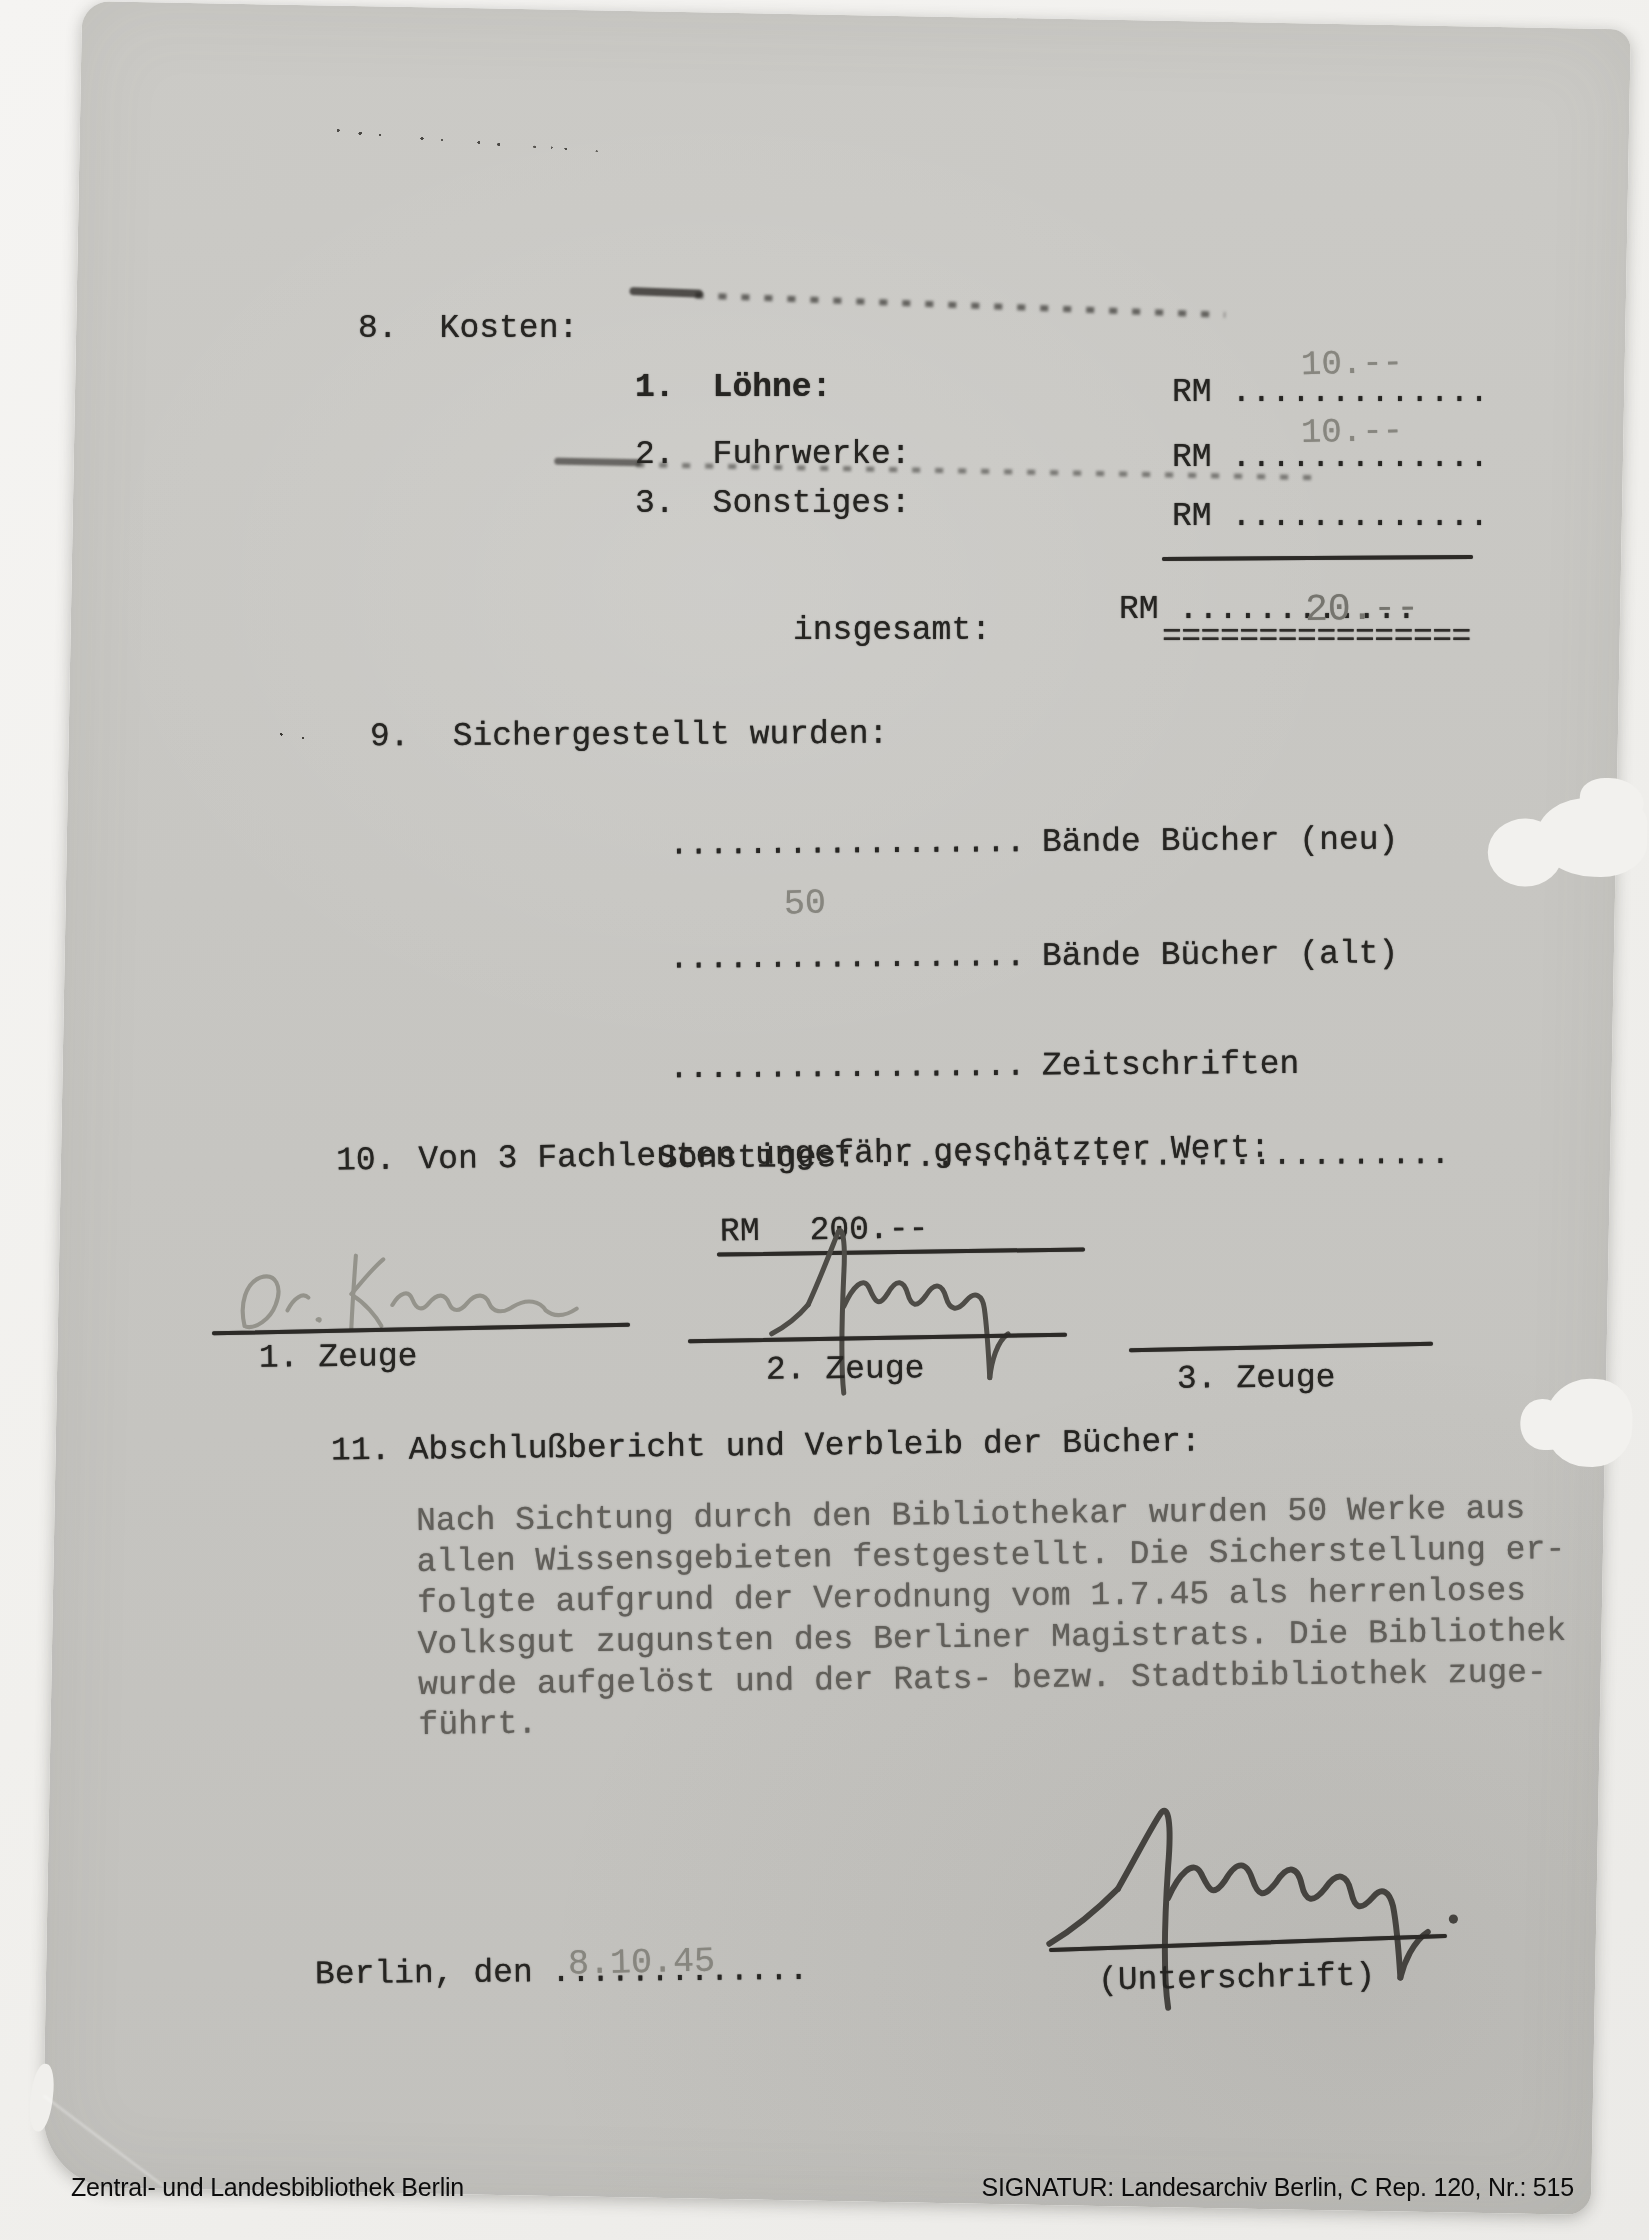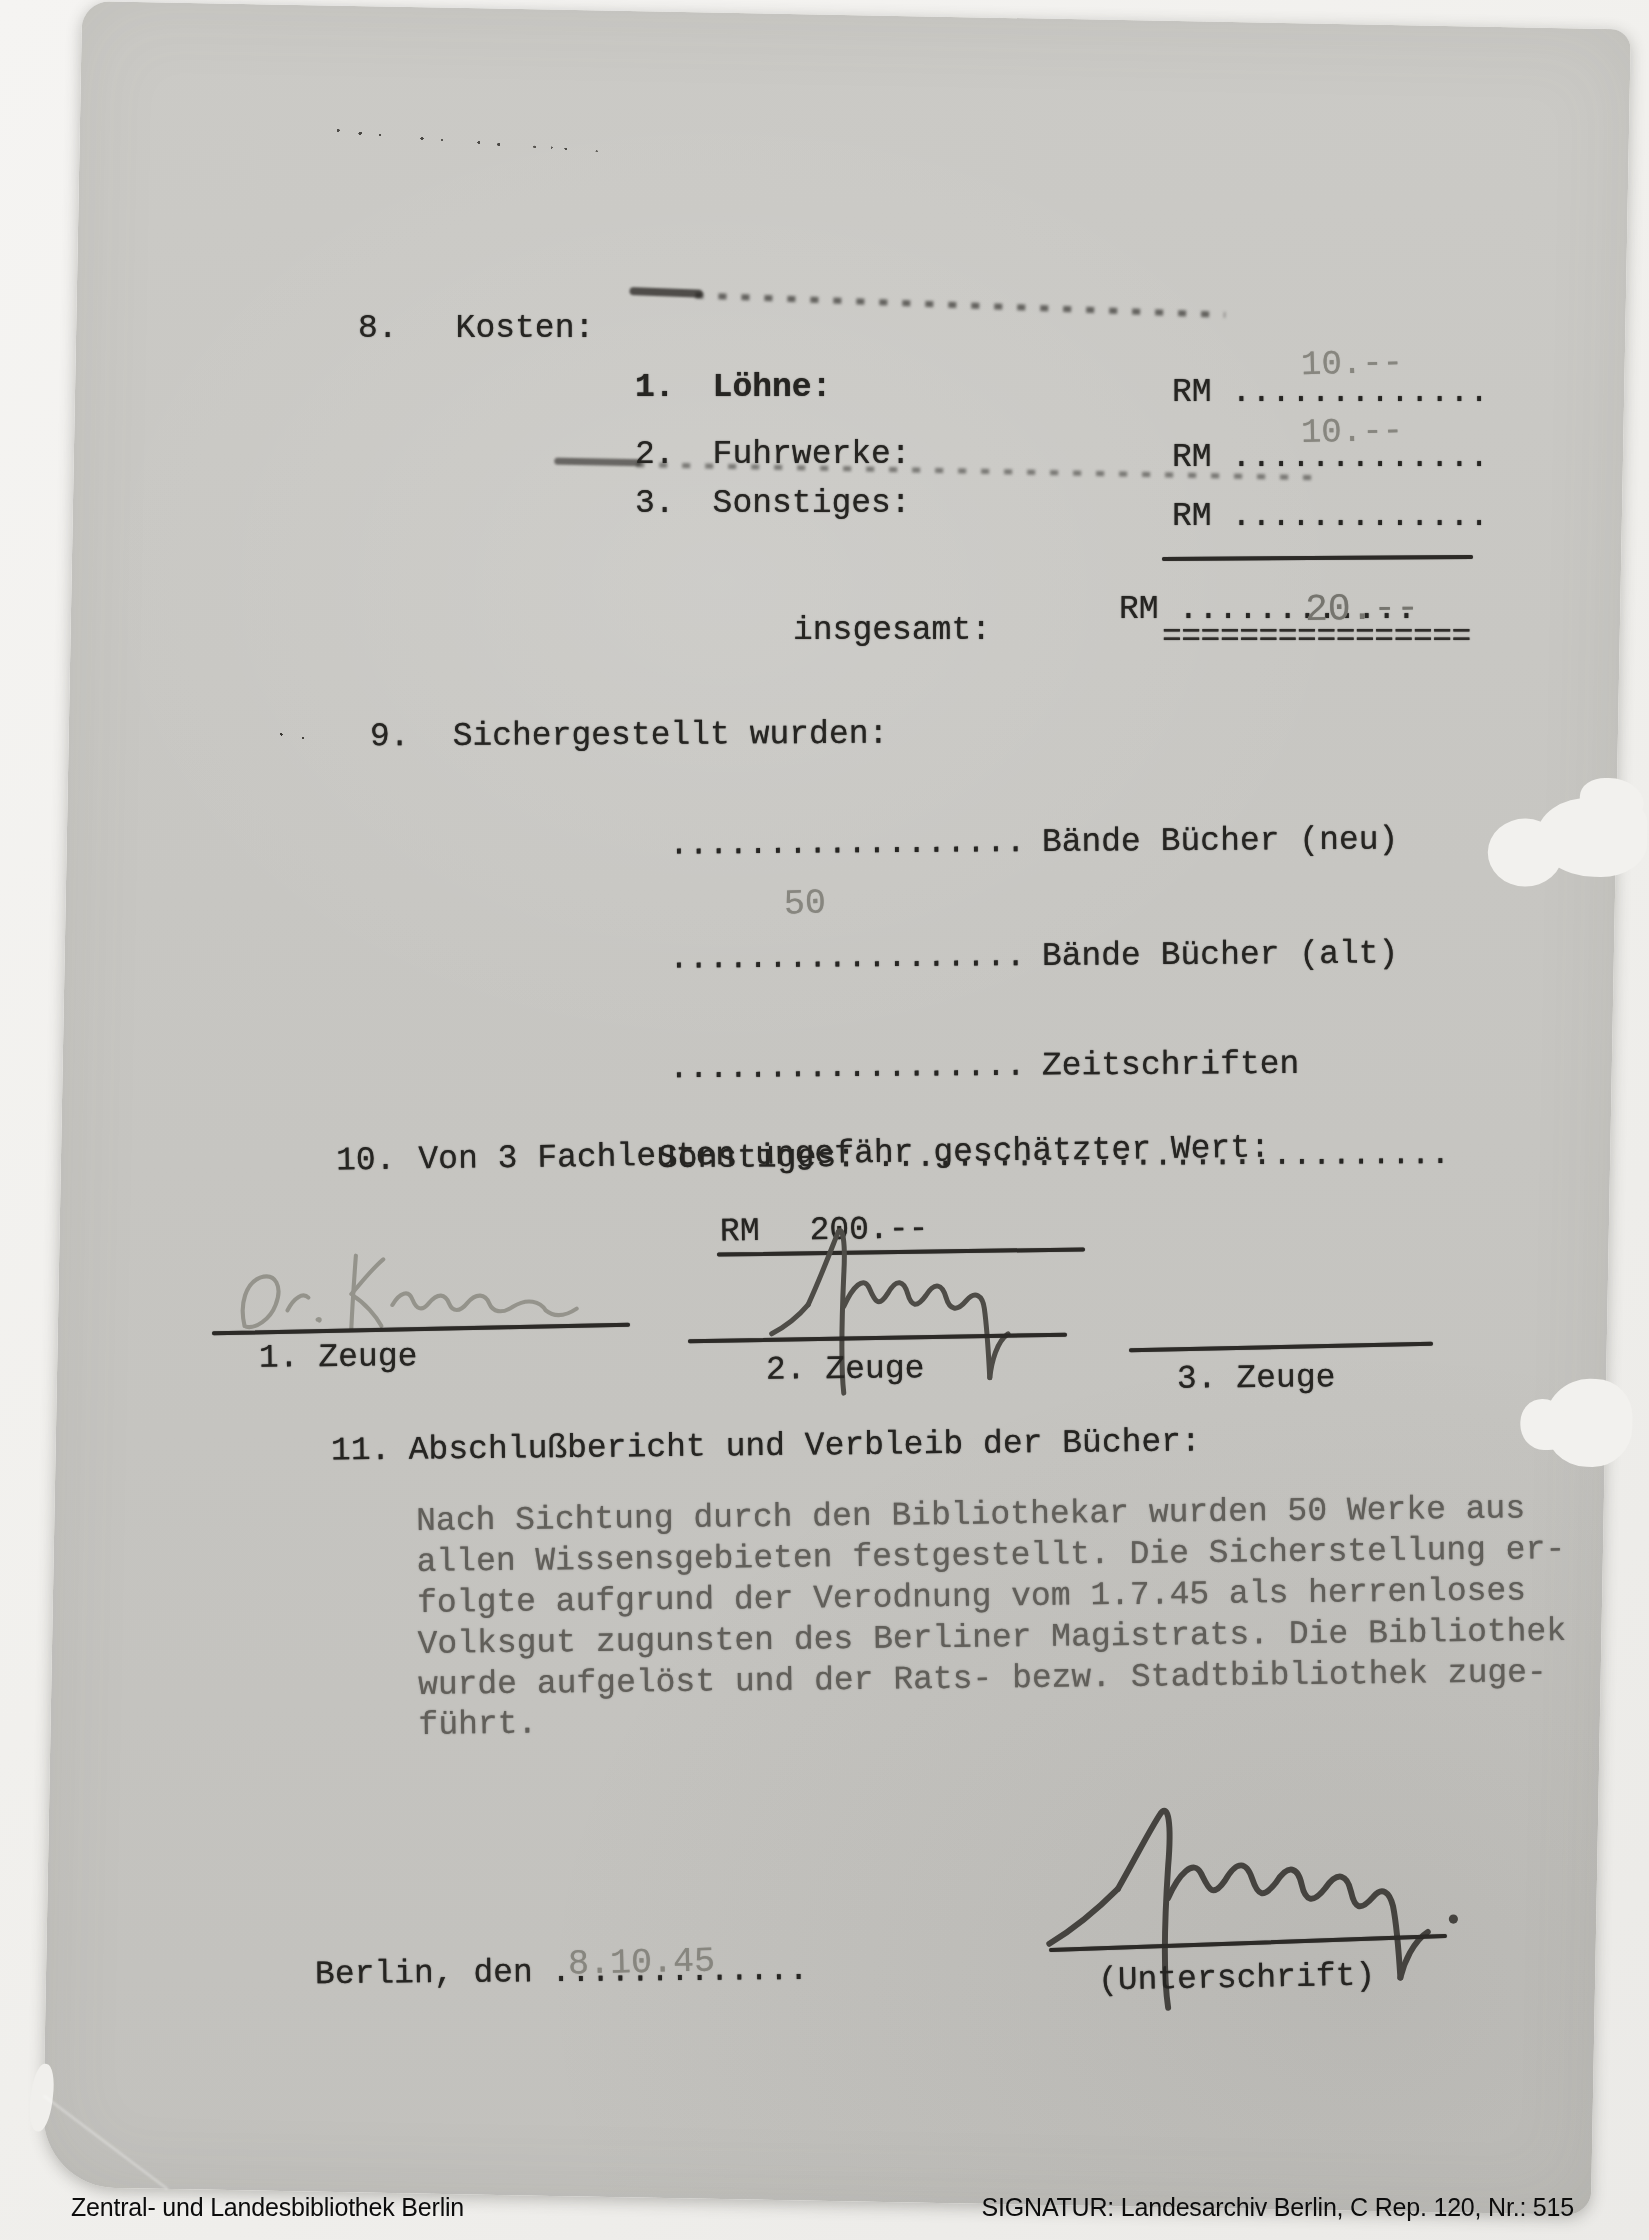--- a/index.html
+++ b/index.html
@@ -48,21 +48,21 @@
         radial-gradient(circle 2.2px at 208px 18.3px,#46443f 60%,transparent 65%),
         radial-gradient(circle 1.8px at 225px 18.3px,#4c4a45 60%,transparent 65%),
         radial-gradient(circle 2px at 239px 19px,#3a3834 60%,transparent 65%),
         radial-gradient(circle 1.8px at 270px 20px,#55534e 60%,transparent 65%);}
   #nine-marks{position:absolute;left:274px;top:727px;width:46px;height:18.3px;
       background-image:
         radial-gradient(circle 2.2px at 7.3px 7.3px,#3a3834 60%,transparent 65%),
         radial-gradient(circle 2px at 29px 11px,#44423d 60%,transparent 65%);}
   
   .footer{position:absolute;font-family:"Liberation Sans","DejaVu Sans",sans-serif;
-          font-size:25px;line-height:29px;color:#0c0c0c;letter-spacing:-0.2px;margin-top:20px;}
+          font-size:25px;line-height:29px;color:#0c0c0c;letter-spacing:-0.2px;}
 </style>
 </head>
 <body>
 
 <div id="page">
 
   <div id="paper">
     <div class="tear" id="tear-1c"></div>
     <div class="tear" id="tear-1a"></div>
     <div class="tear" id="tear-1b"></div>
@@ -77,21 +77,21 @@
 
   <div class="smudge" style="left:629px;top:294px;width:598px;height:37px;transform:rotate(2.1deg);">
     <div class="blob" style="left:0;top:3.7px;width:73px;height:8.2px;"></div>
     <div class="streak" style="left:66px;top:7.3px;width:530px;"></div>
   </div>
   <div class="smudge" style="left:554px;top:462px;width:772px;height:33px;transform:rotate(1.1deg);opacity:.8;">
     <div class="blob" style="left:0;top:2.7px;width:87px;height:7.3px;"></div>
     <div class="streak" style="left:82px;top:5.5px;width:685px;"></div>
   </div>
 
-  <div class="tw" style="left:358px;top:311px;"><span>8.</span><span style="margin-left:58px">Kosten:</span></div>
+  <div class="tw" style="left:358px;top:311px;"><span>8.</span><span style="margin-left:42px">Kosten:</span></div>
 
   <div class="tw" style="left:635px;top:370px;font-weight:bold;"><span>1.</span><span style="margin-left:38px">Löhne:</span></div>
   <div class="tw" style="left:1172px;top:375px;"><span>RM</span><span style="margin-left:20px">.............</span></div>
   <div class="pencil" style="left:1301px;top:345px;transform:rotate(-1.5deg);">10.--</div>
 
   <div class="tw" style="left:635px;top:437px;"><span>2.</span><span style="margin-left:38px">Fuhrwerke:</span></div>
   <div class="tw" style="left:1172px;top:440px;"><span>RM</span><span style="margin-left:20px">.............</span></div>
   <div class="pencil" style="left:1301px;top:413px;transform:rotate(-1.2deg);">10.--</div>
 
   <div class="tw" style="left:635px;top:486px;"><span>3.</span><span style="margin-left:38px">Sonstiges:</span></div>

